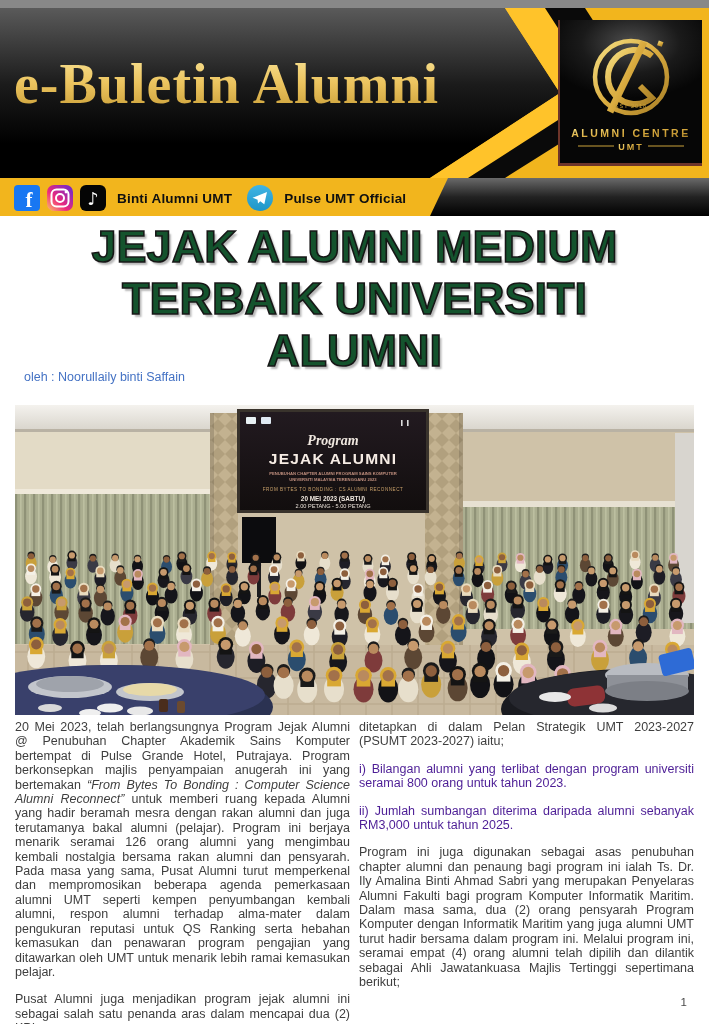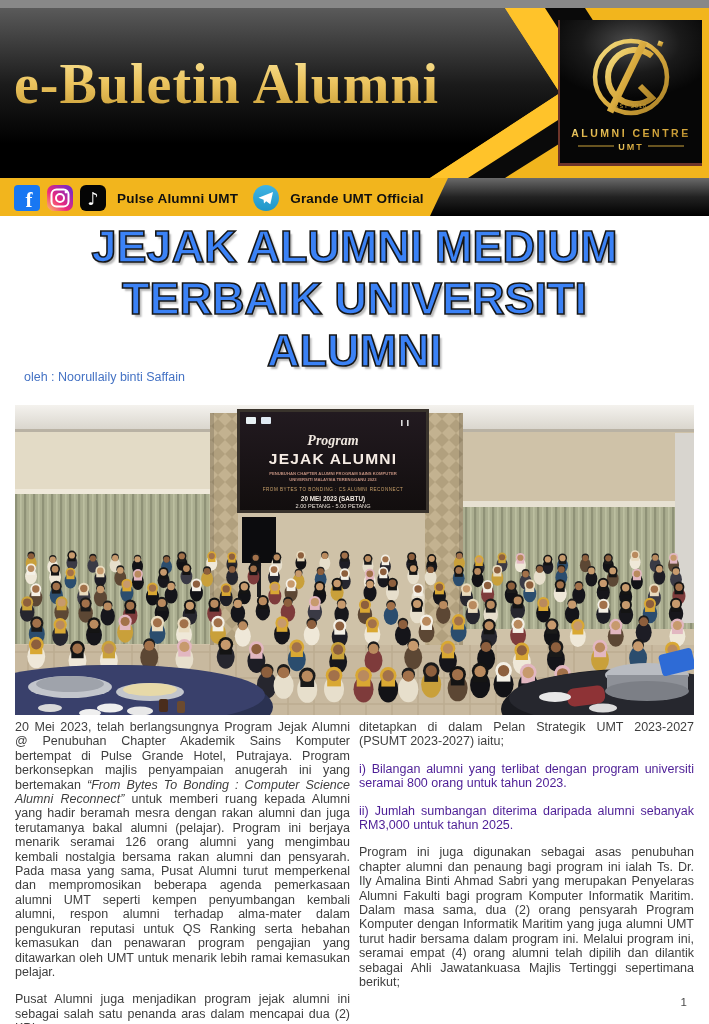--- a/index.html
+++ b/index.html
@@ -12,21 +12,21 @@
       -webkit-background-clip:text;background-clip:text;color:transparent;}
   .logo-box{position:absolute;left:558px;top:12px;width:142px;height:143px;
       background:radial-gradient(ellipse 90px 55px at 50% 16%,#4d4d4d 0%,#1a1a1a 55%,#060606 100%);
       border-left:2px solid #6e352a;border-bottom:3px solid #6e352a;}
   .social-bar{position:absolute;left:14px;top:174px;height:32px;display:flex;align-items:center;gap:7px;}
   .social-label{font-size:13.5px;font-weight:800;color:#101010;letter-spacing:.2px;white-space:nowrap;padding:0 8px 0 4px;}
   .icon-sq{width:26px;height:26px;display:block;}
   .issue-panel{position:absolute;left:430px;top:172px;width:279px;height:36px;display:flex;
       align-items:center;justify-content:center;color:#f2f2f2;font-size:17px;letter-spacing:1.5px;}
   .headline{position:absolute;left:0;top:213px;width:709px;text-align:center;
-      font-weight:900;font-size:45px;line-height:52px;color:#3b82f6;
+      font-weight:900;font-size:45px;line-height:52px;color:#14532d;
       -webkit-text-stroke:1.6px #161616;text-shadow:2.5px 2.5px 2px rgba(0,0,0,0.28);}
   .byline{position:absolute;left:24px;top:362px;font-size:12.5px;color:#4472C4;text-align:center;}
   .photo{position:absolute;left:15px;top:397px;width:679px;height:310px;background:#cfc2a8;}
   .article{position:absolute;left:15px;top:712px;width:680px;display:flex;gap:9px;}
   .col{width:335px;font-size:12.5px;line-height:14.4px;text-align:justify;color:#3e3e3e;}
   .col p{margin:0 0 13px 0;}
   .col p.b{font-weight:normal;color:#4c1d95;}
   .pagenum{position:absolute;right:22px;top:988px;font-size:11.5px;color:#4a4a4a;}
 </style>
 </head>
@@ -96,32 +96,32 @@
       </defs>
       <rect x="0" y="0" width="26" height="26" rx="7" fill="url(#igGrad)"></rect>
       <rect x="4.5" y="4.5" width="17" height="17" rx="5" fill="none" stroke="#fff" stroke-width="2"></rect>
       <circle cx="13" cy="13" r="4" fill="none" stroke="#fff" stroke-width="2"></circle>
       <circle cx="19" cy="7" r="1.4" fill="#fff"></circle>
     </svg>
     <svg class="icon-sq" viewBox="0 0 26 26">
       <rect x="0" y="0" width="26" height="26" rx="6" fill="#050505"></rect>
       <text x="13" y="20" text-anchor="middle" font-size="18" font-weight="bold" font-family="DejaVu Sans, sans-serif" fill="#fff">♪</text>
     </svg>
-    <span class="social-label">Pulse Alumni UMT</span>
+    <span class="social-label">Binti Alumni UMT</span>
     <svg class="icon-sq" viewBox="0 0 26 26">
       <defs>
         <linearGradient id="tgGrad" x1="0" y1="0" x2="0" y2="1">
           <stop offset="0" stop-color="#41b4e4"></stop>
             <stop offset="1" stop-color="#1e96c8"></stop>
         </linearGradient>
       </defs>
       <circle cx="13" cy="13" r="13" fill="url(#tgGrad)"></circle>
       <path d="M5.5 12.8 L20 7 L17.3 19.3 L13.2 16.2 L11 18.4 L10.6 14.7 Z" fill="#fff"></path>
     </svg>
-    <span class="social-label">Grande UMT Official</span>
+    <span class="social-label">Pulse UMT Official</span>
   </div>
 
 
   <div class="headline">
     <div>JEJAK ALUMNI MEDIUM</div>
     <div>TERBAIK UNIVERSITI</div>
     <div>ALUMNI</div>
   </div>
 
   <div class="byline">oleh : Noorullaily binti Saffain</div>

